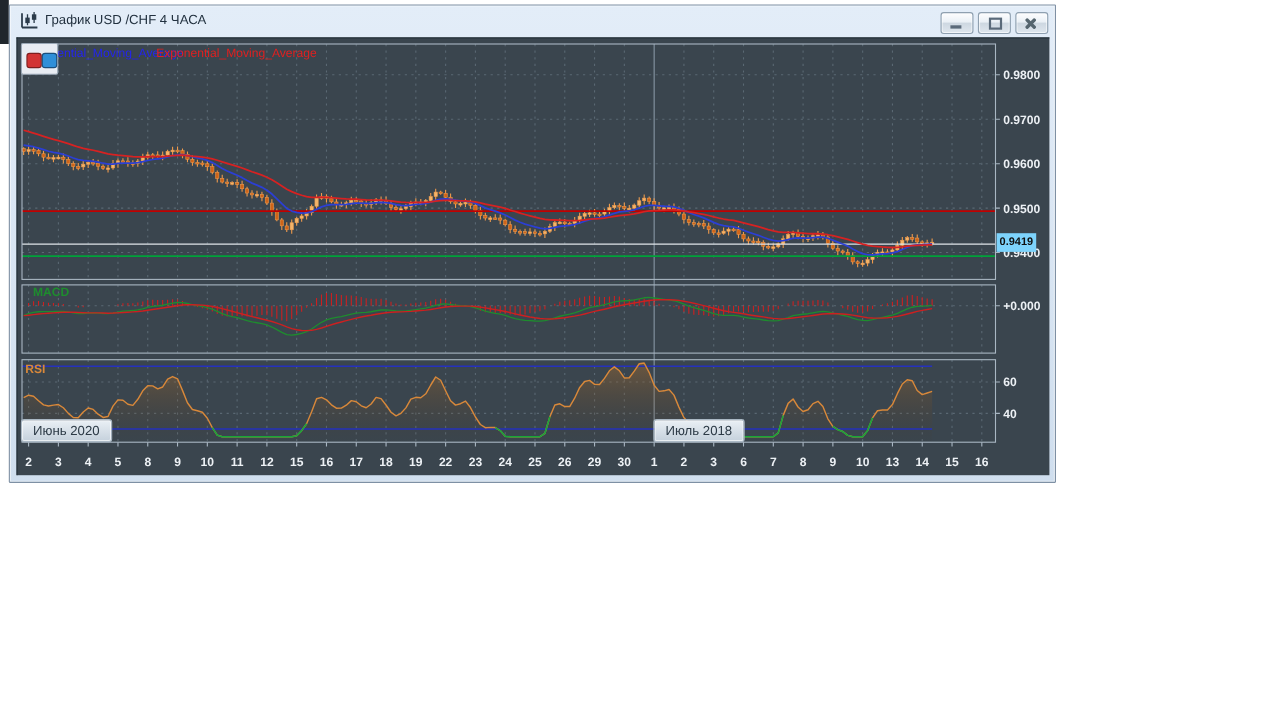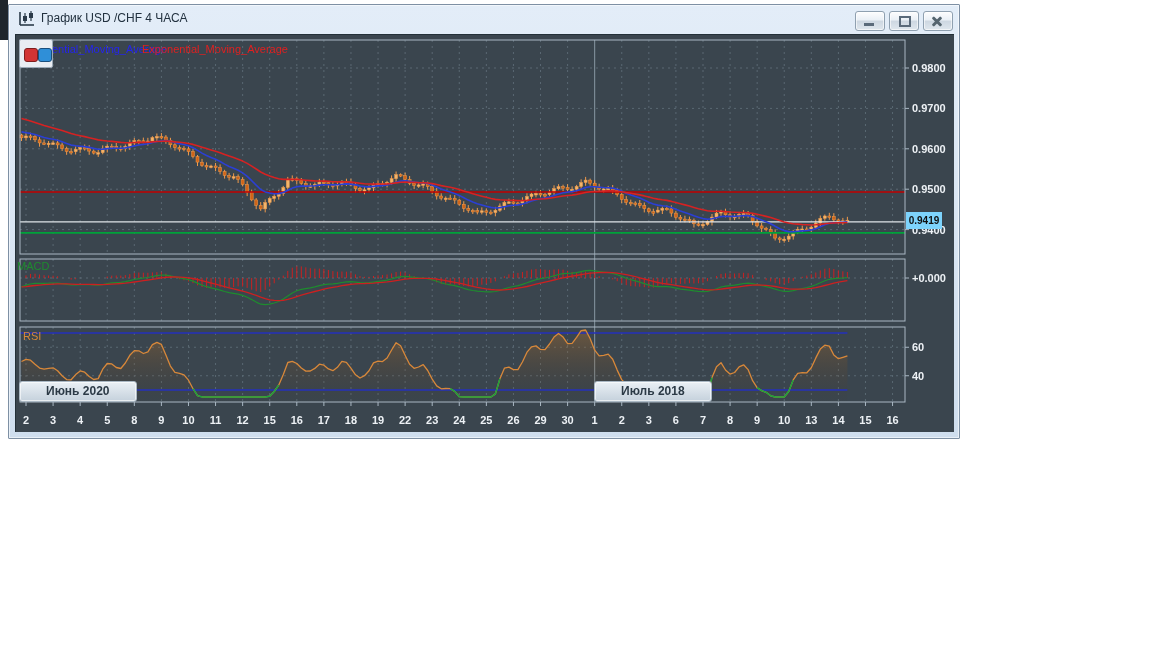--- a/index.html
+++ b/index.html
@@ -29,25 +29,25 @@
   #chart-svg{position:absolute;left:0;top:0;}
   .mini-toolbar{position:absolute;left:3px;top:4px;width:32px;height:27px;background:#e9edf3;
     border:1px solid #9aa8b6;border-radius:2px;z-index:4;}
   .sq{position:absolute;top:8px;width:12px;height:12px;border-radius:3px;display:block;cursor:pointer;}
   .sq.red{left:4px;background:#d23434;border:1px solid #7e1e1e;}
   .sq.blue{left:18px;background:#2f8fd8;border:1px solid #1a4f7e;}
   .legend{position:absolute;top:8px;font-size:11px;z-index:2;white-space:nowrap;}
   .legend.blue{left:36px;color:#2424ee;}
   .legend.red{left:126px;color:#e02020;}
   .panel-label{position:absolute;font-size:11px;z-index:2;}
-  .macd-label{left:1px;top:225px;color:#1e8c2e;}
-  .rsi-label{left:7px;top:295px;color:#d8883a;}
-  .month-btn{position:absolute;top:346px;height:19px;line-height:19px;padding:0 26px;z-index:3;
+  .macd-label{left:14px;top:225px;color:#1e8c2e;font-weight:bold;}
+  .rsi-label{left:7px;top:295px;color:#d8883a;font-weight:bold;}
+  .month-btn{position:absolute;top:346px;height:19px;line-height:19px;padding:0 10px;z-index:3;
     background:linear-gradient(#eaf0f5,#c5d1dc);border:1px solid #aab8c4;border-radius:3px;
-    box-shadow:inset 0 0 0 1px rgba(255,255,255,.6);color:#2c3a46;font-size:12px;font-weight:700;cursor:pointer;}
+    box-shadow:inset 0 0 0 1px rgba(255,255,255,.6);color:#2c3a46;font-size:12px;font-weight:400;cursor:pointer;}
   #btn-june{left:3px;} #btn-july{left:578px;}
   .price-box{position:absolute;left:890px;top:177px;width:36px;height:17px;background:#7dd3fc;z-index:3;
     color:#101010;font-size:10px;font-weight:700;text-align:center;line-height:17px;}
   svg text.axis{fill:#edf1f5;font:700 11px "Liberation Sans",sans-serif;}
   svg .grid{stroke:#5a6873;stroke-width:1;stroke-dasharray:2,4;}
   svg .sep{stroke:#8897a4;stroke-width:1;}
   svg .tick{stroke:#a9b7c3;stroke-width:1;}
   svg .pborder{stroke:#a9b7c3;stroke-width:1;fill:none;}
 </style>
 </head>

